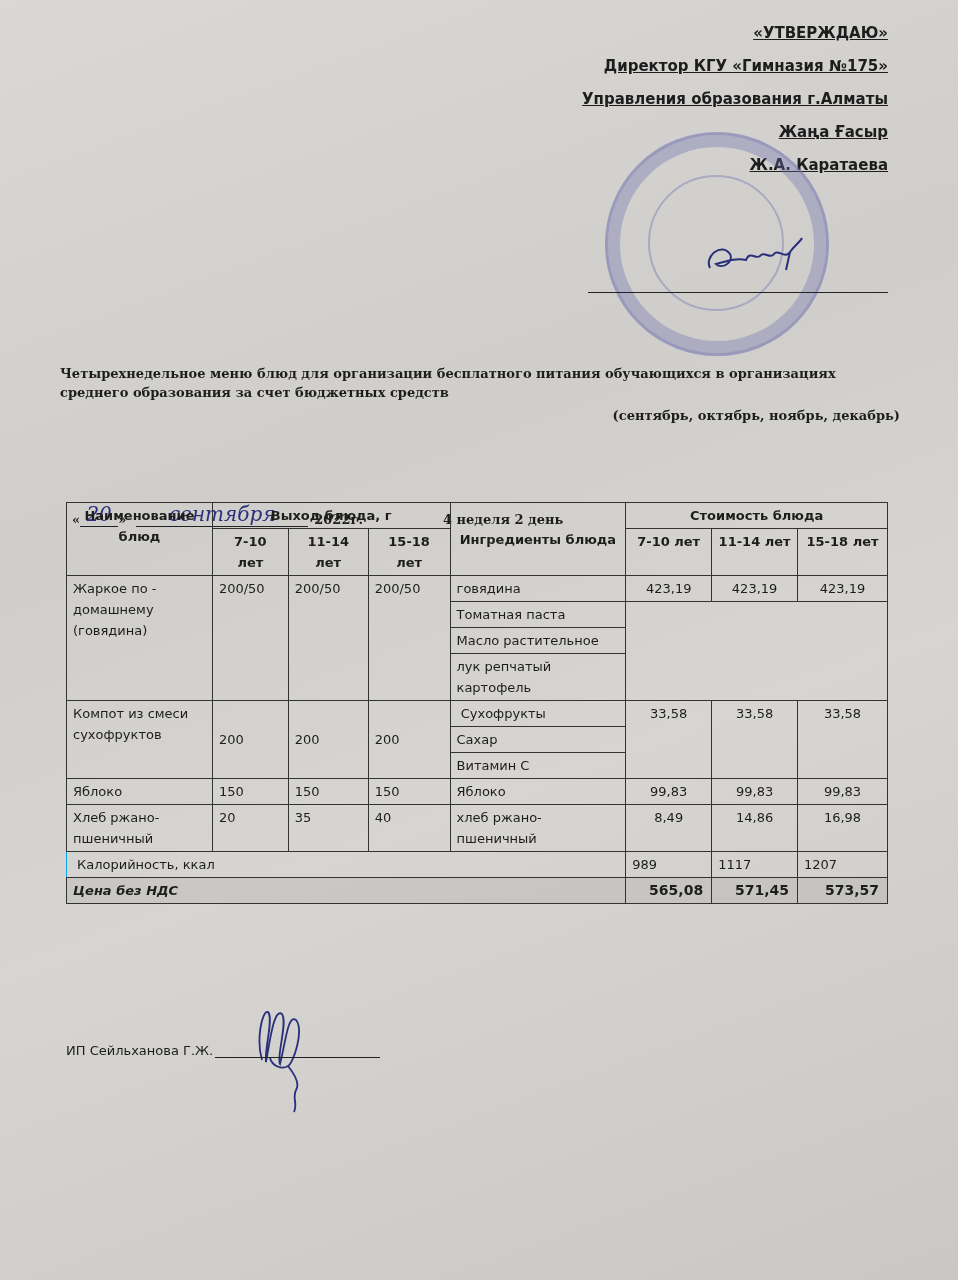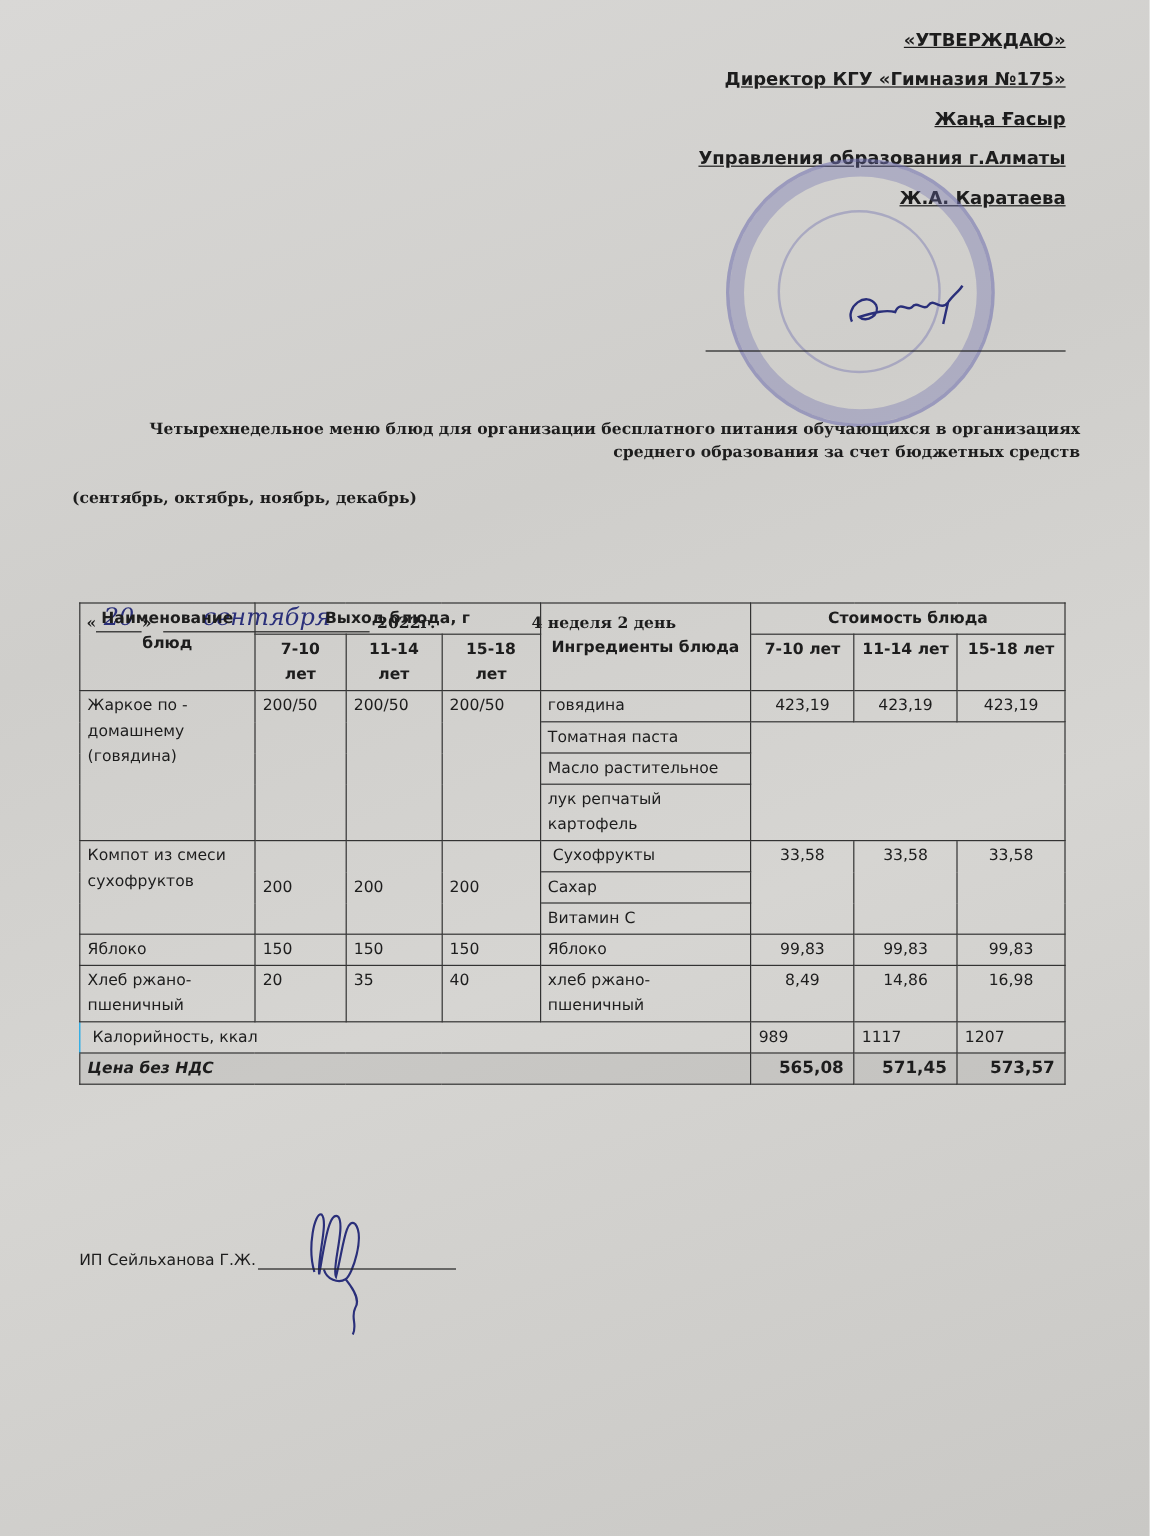--- a/index.html
+++ b/index.html
@@ -22,25 +22,25 @@
     position: absolute; left: 605px; top: 132px; width: 218px; height: 218px;
     border-radius: 50%; border: 3px solid rgba(110,110,175,0.55);
     box-shadow: inset 0 0 0 10px rgba(0,0,0,0), inset 0 0 0 12px rgba(110,110,175,0.35);
   }
   .stamp-inner {
     position: absolute; left: 40px; top: 40px; width: 132px; height: 132px; border-radius: 50%;
     border: 2px solid rgba(110,110,175,0.4);
   }
   .sig1 { position: absolute; left: 700px; top: 230px; }
   .title {
-    position: absolute; left: 60px; top: 349px; width: 840px; text-align: right;
+    position: absolute; left: 60px; top: 364px; width: 840px; text-align: left;
     font-family: "DejaVu Serif", serif; font-weight: bold; font-size: 13px; line-height: 19px;
   }
   .period {
-    position: absolute; left: 60px; top: 408px; width: 840px; text-align: left;
+    position: absolute; left: 60px; top: 408px; width: 840px; text-align: right;
     font-family: "DejaVu Serif", serif; font-weight: bold; font-size: 13px;
   }
   .dateline {
     position: absolute; left: 72px; top: 470px; font-family: "DejaVu Serif", serif;
     font-weight: bold; font-size: 13px; display: flex; align-items: flex-end;
   }
   .hw { font-family: "DejaVu Serif", serif; font-style: italic; color: #2a2f7a; font-weight: normal; font-size: 20px; }
   .day-hw { display: inline-block; width: 38px; border-bottom: 1px solid #222; text-align: center; }
   .month-hw { display: inline-block; width: 172px; border-bottom: 1px solid #222; text-align: center; margin-left: 10px; margin-right: 6px; margin-top: 32px; }
   .week { margin-left: 80px; }
@@ -63,22 +63,22 @@
   }
   .footer .line { display: inline-block; width: 165px; border-bottom: 1px solid #222; margin-left: 2px; height: 14px; }
   .sig2 { position: absolute; left: 248px; top: 1000px; }
 </style>
 </head>
 <body>
 
 <div class="approval">
   <div>«УТВЕРЖДАЮ»</div>
   <div>Директор КГУ «Гимназия №175»</div>
+  <div>Управления образования г.Алматы</div>
   <div>Жаңа Ғасыр</div>
-  <div>Управления образования г.Алматы</div>
   <div>Ж.А. Каратаева</div>
 </div>
 
 <div class="stamp">
   <div class="stamp-inner"></div>
 </div>
 
 <svg class="sig1" width="110" height="50" viewBox="0 0 110 50">
   <path d="M10 38 C 4 26, 22 12, 30 24 C 34 32, 22 40, 16 34 C 30 30, 38 28, 46 30 C 50 20, 56 30, 60 26 C 64 20, 70 30, 74 24 C 78 18, 84 30, 90 22 C 94 16, 100 12, 102 8 M 90 22 L 86 40" stroke="#2a2f7a" stroke-width="2" fill="none"></path>
 </svg>

